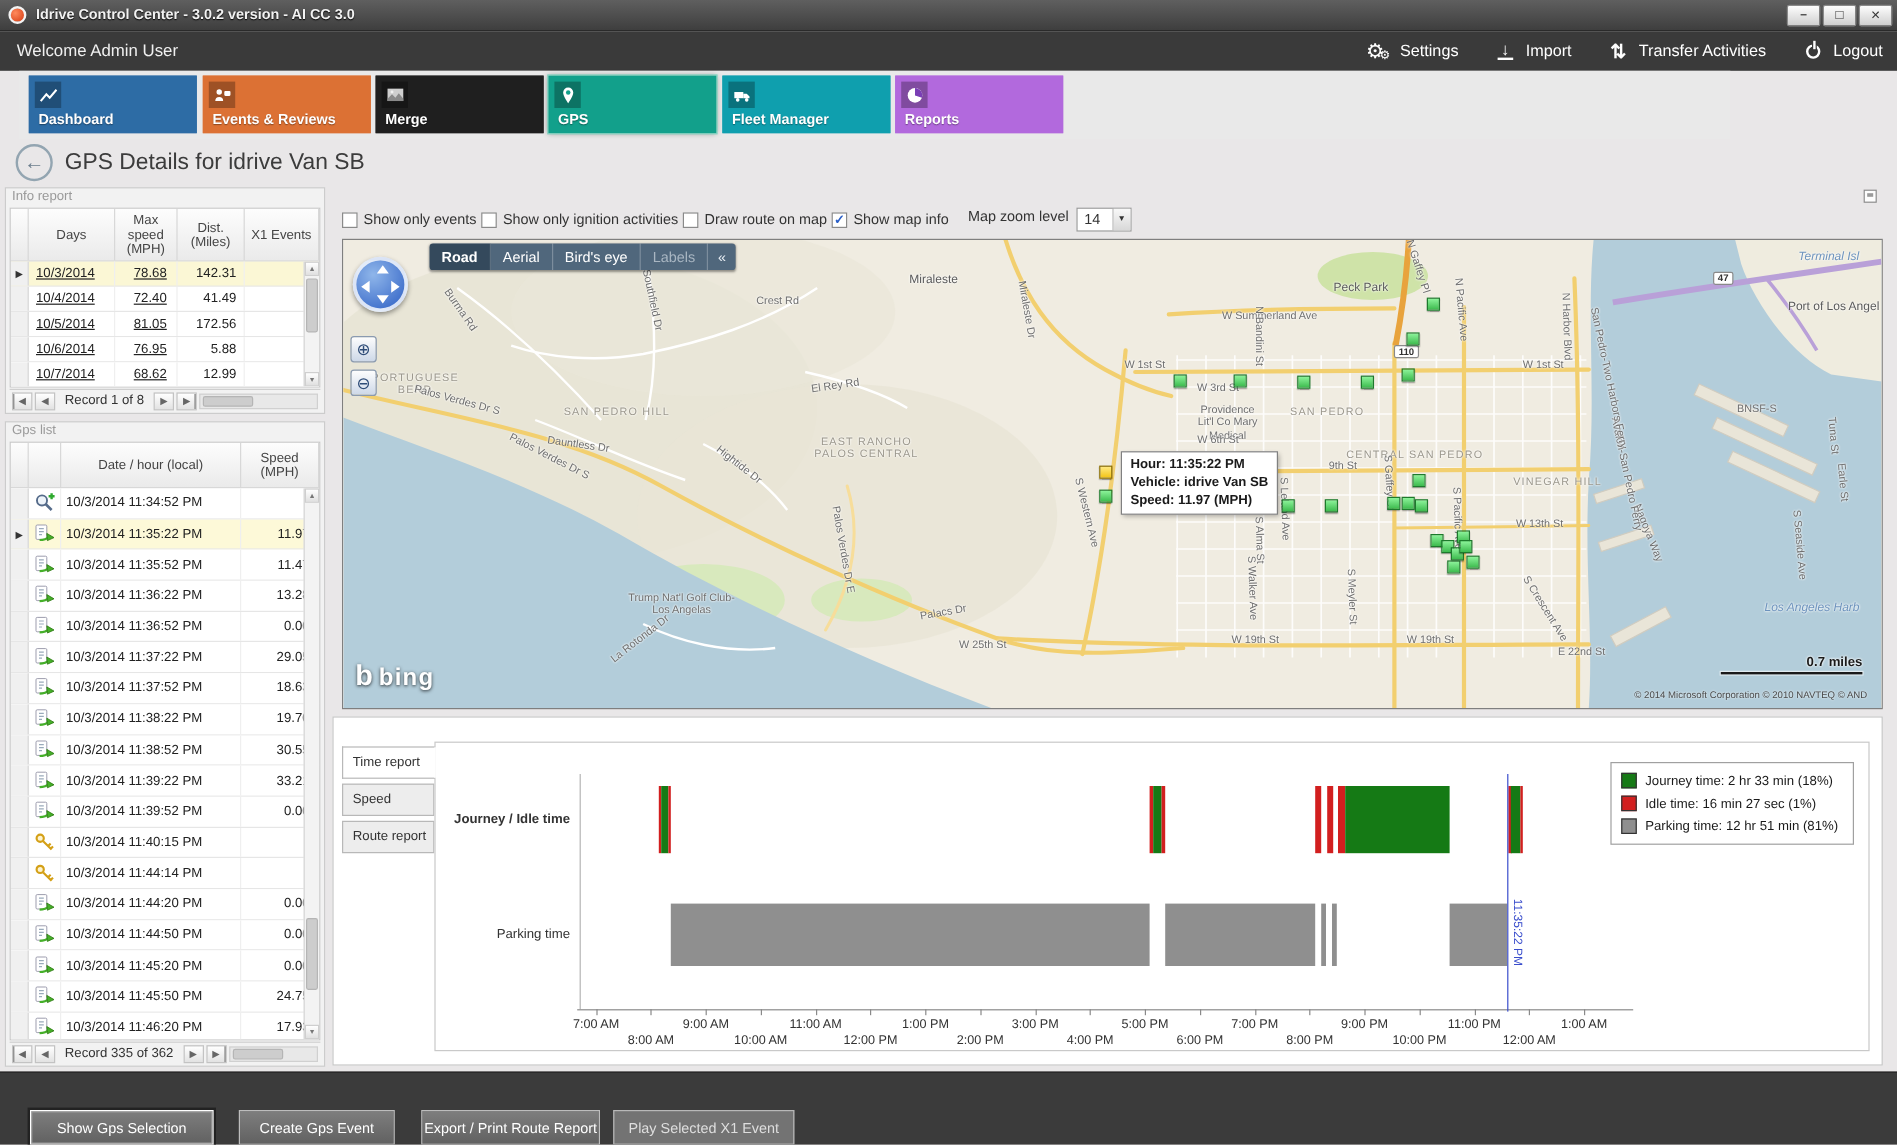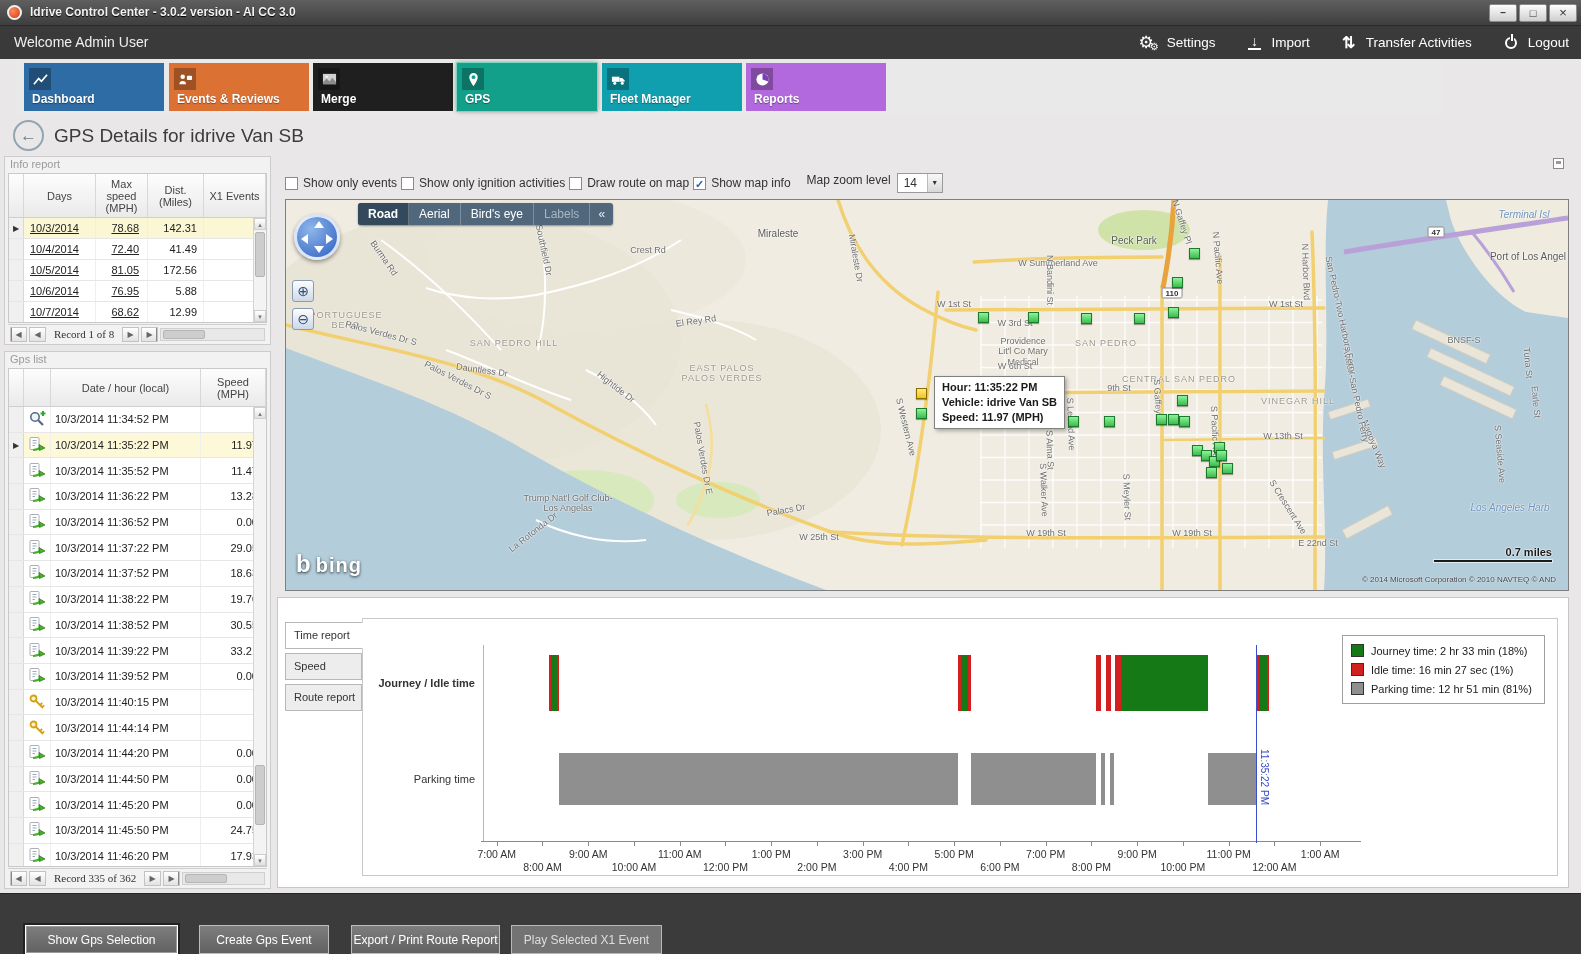--- a/index.html
+++ b/index.html
@@ -89,21 +89,21 @@
   .vscroll { position:absolute; right:0; width:13px; background:#f3f3f3; border-left:1px solid #d5d5d5; }
   .vscroll .arr { position:absolute; left:0; width:12px; height:12px; font-size:6px; color:#777; text-align:center; line-height:12px; background:linear-gradient(#fff,#e0e0e0); border:1px solid #cfcfcf; }
   .vscroll .arr.up { top:0; }
   .vscroll .arr.dn { bottom:0; }
   .vscroll .thumb { position:absolute; left:1px; width:10px; background:#cdcdcd; border:1px solid #b5b5b5; border-radius:2px; }
 
   .pagerbar { position:absolute; left:3px; right:3px; bottom:1px; height:19px; background:#f2f2f2; border-top:1px solid #cfcfcf; display:flex; align-items:center; gap:2px; font-size:11px; color:#333; padding:0 2px; }
   .vcr { width:17px; height:15px; border:1px solid #c3c3c3; background:linear-gradient(#ffffff,#e2e2e2); color:#666; font-size:8px; text-align:center; line-height:13px; cursor:pointer; }
   .vcr.edge { box-shadow:inset 2px 0 0 -1px #888; }
   .vcr.edge-r { box-shadow:inset -2px 0 0 -1px #888; }
-  .pager-text { padding:0 6px; white-space:nowrap;font-family:Liberation Serif, serif; }
+  .pager-text { padding:0 6px; white-space:nowrap; }
   .hscroll { flex:1; height:13px; background:#e8e8e8; border:1px solid #d0d0d0; position:relative; }
   .hscroll .thumb { position:absolute; left:2px; top:1px; width:42px; height:9px; background:#cdcdcd; border:1px solid #b5b5b5; border-radius:2px; }
 
   
   #map-toolbar { position:absolute; left:285px; top:170px; height:26px; display:flex; align-items:center; gap:16px; font-size:12px; color:#333; }
   .cbitem { display:flex; align-items:center; gap:5px; cursor:pointer; }
   .cb { width:13px; height:13px; border:1px solid #8a8a8a; background:#fff; font-size:11px; line-height:12px; text-align:center; color:#2a5fc8; font-weight:bold; }
   .zoomwrap { display:flex; align-items:flex-start; gap:6px; }
   .zoom-select { width:46px; height:20px; border:1px solid #9a9a9a; background:#fff; display:flex; align-items:center; cursor:pointer; }
   .zoom-select .val { flex:1; padding-left:6px; font-size:12px; }
@@ -721,21 +721,21 @@
         <span class="mlabel road" style="left: 785px; top: 224px; transform: translate(-50%, -50%) rotate(88deg);">S Leland Ave</span>
         <span class="mlabel road" style="left: 764px; top: 250px; transform: translate(-50%, -50%) rotate(88deg);">S Alma St</span>
         <span class="mlabel road" style="left: 758px; top: 290px; transform: translate(-50%, -50%) rotate(88deg);">S Walker Ave</span>
         <span class="mlabel road" style="left: 841px; top: 297px; transform: translate(-50%, -50%) rotate(88deg);">S Meyler St</span>
         <span class="mlabel road" style="left: 929px; top: 232px; transform: translate(-50%, -50%) rotate(88deg);">S Pacific Ave</span>
         <span class="mlabel road" style="left: 760px; top: 333px; transform: translate(-50%, -50%) rotate(0deg);">W 19th St</span>
         <span class="mlabel road" style="left: 906px; top: 333px; transform: translate(-50%, -50%) rotate(0deg);">W 19th St</span>
         <span class="mlabel road" style="left: 533px; top: 337px; transform: translate(-50%, -50%) rotate(0deg);">W 25th St</span>
         <span class="mlabel road" style="left: 620px; top: 227px; transform: translate(-50%, -50%) rotate(76deg);">S Western Ave</span>
         <span class="mlabel road" style="left: 410px; top: 121px; transform: translate(-50%, -50%) rotate(-8deg);">El Rey Rd</span>
-        <span class="mlabel area wrap" style="left: 436px; top: 173px; width: 95px; transform: translate(-50%, -50%) rotate(0deg);">EAST PALOS PALOS VERDES</span>
+        <span class="mlabel area wrap" style="left: 436px; top: 173px; width: 95px; transform: translate(-50%, -50%) rotate(0deg);">EAST RANCHO PALOS CENTRAL</span>
         <span class="mlabel area" style="left: 228px; top: 143px; transform: translate(-50%, -50%) rotate(0deg);">SAN PEDRO HILL</span>
         <span class="mlabel area wrap" style="left: 60px; top: 120px; width: 85px; transform: translate(-50%, -50%) rotate(0deg);">PORTUGUESE BEND</span>
         <span class="mlabel road" style="left: 172px; top: 180px; transform: translate(-50%, -50%) rotate(27deg);">Palos Verdes Dr S</span>
         <span class="mlabel road" style="left: 95px; top: 133px; transform: translate(-50%, -50%) rotate(15deg);">Palos Verdes Dr S</span>
         <span class="mlabel road wrap" style="left: 282px; top: 303px; width: 100px; transform: translate(-50%, -50%) rotate(0deg);">Trump Nat'l Golf Club-Los Angelas</span>
         <span class="mlabel road" style="left: 247px; top: 332px; transform: translate(-50%, -50%) rotate(-38deg);">La Rotonda Dr</span>
         <span class="mlabel road" style="left: 417px; top: 258px; transform: translate(-50%, -50%) rotate(80deg);">Palos Verdes Dr E</span>
         <span class="mlabel road" style="left: 196px; top: 170px; transform: translate(-50%, -50%) rotate(8deg);">Dauntless Dr</span>
         <span class="mlabel road" style="left: 330px; top: 187px; transform: translate(-50%, -50%) rotate(38deg);">Hightide Dr</span>
         <span class="mlabel road" style="left: 1002px; top: 307px; transform: translate(-50%, -50%) rotate(58deg);">S Crescent Ave</span>

